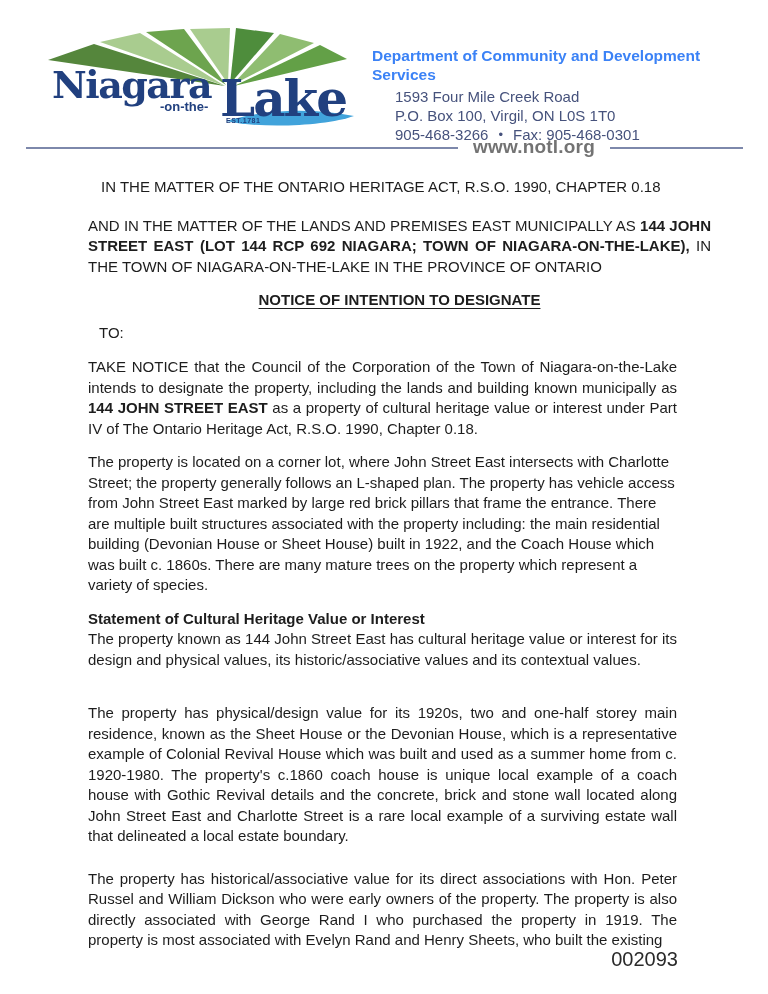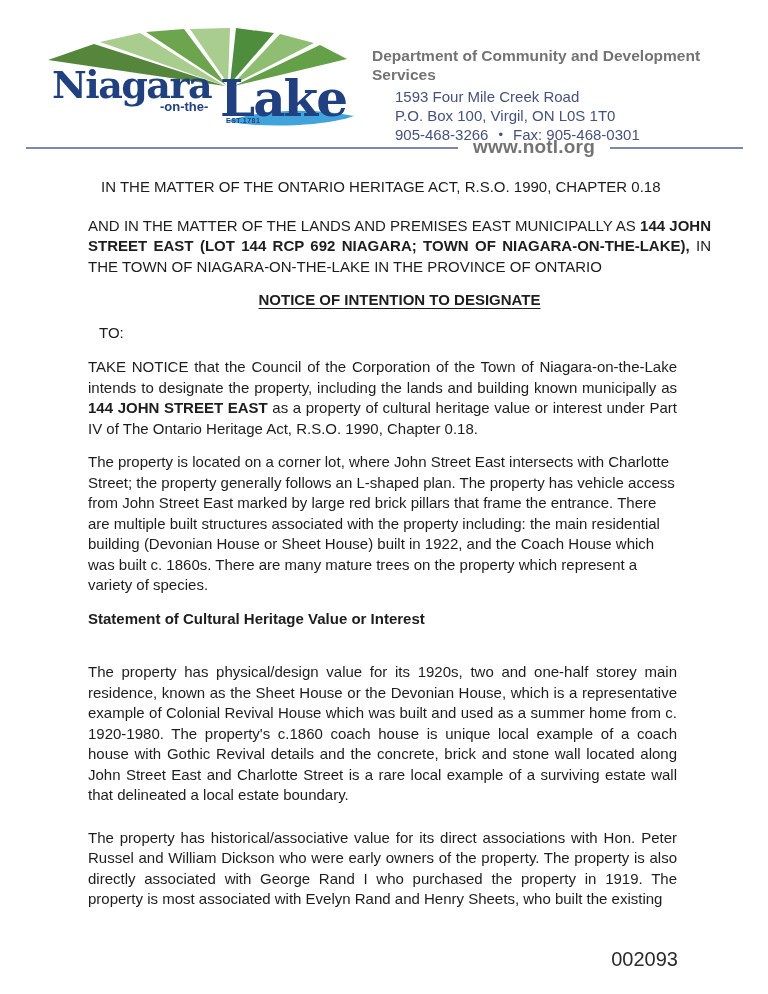--- a/index.html
+++ b/index.html
@@ -4,21 +4,21 @@
 <style>
   html,body{margin:0;padding:0;background:#e9e9e9;}
   .page{
     position:relative;width:768px;height:994px;margin:0 auto;background:#ffffff;
     font-family:"Liberation Sans","DejaVu Sans",sans-serif;color:#1d1d1d;overflow:hidden;
   }
   
   .letterhead{position:relative;height:162px;}
   .logo{position:absolute;left:40px;top:28px;width:322px;height:112px;}
   .dept{position:absolute;left:372px;top:46px;line-height:19px;}
-  .dept .dept-title{font-weight:bold;color:#737373;font-size:15.5px;margin-bottom:3px;}
+  .dept .dept-title{font-weight:bold;color:#3b82f6;font-size:15.5px;margin-bottom:3px;}
   .dept .dept-line{color:#46527c;font-size:15px;margin-left:23px;}
   .dept .dot{display:inline-block;margin:0 10px;color:#46527c;font-size:13px;vertical-align:1px;}
   .rule-left{position:absolute;left:26px;top:147px;width:432px;height:2px;background:#7d88ab;}
   .rule-right{position:absolute;left:610px;top:147px;width:133px;height:2px;background:#7d88ab;}
   .site{position:absolute;left:462px;top:136px;width:144px;text-align:center;
         font-weight:bold;font-size:19px;color:#737373;letter-spacing:.2px;}
   
   main{padding:15px 0 0 88px;font-size:15px;line-height:20.5px;}
   main p{margin:0 0 13px 0;}
   .wide{width:623px;}
@@ -92,20 +92,21 @@
     </div>
 
     <p class="narrow justify"><span>TAKE NOTICE that the Council of the Corporation of the Town of Niagara-on-the-Lake intends to designate the property, including the lands and building known municipally as </span><b>144 JOHN STREET EAST</b><span> as a property of cultural heritage value or interest under Part IV of The Ontario Heritage Act, R.S.O. 1990, Chapter 0.18.</span></p>
 
     <section class="narrow">
       <p class="narrow align-left">The property is located on a corner lot, where John Street East intersects with Charlotte Street; the property generally follows an L-shaped plan. The property has vehicle access from John Street East marked by large red brick pillars that frame the entrance. There are multiple built structures associated with the property including: the main residential building (Devonian House or Sheet House) built in 1922, and the Coach House which was built c. 1860s. There are many mature trees on the property which represent a variety of species.</p>
     </section>
 
     <section class="narrow">
       <h4 class="sec-heading">Statement of Cultural Heritage Value or Interest</h4>
+      <p class="narrow justify mb-lg">The property known as 144 John Street East has cultural heritage value or interest for its design and physical values, its historic/associative values and its contextual values.</p>
       <p class="narrow justify mb-xl">The property has physical/design value for its 1920s, two and one-half storey main residence, known as the Sheet House or the Devonian House, which is a representative example of Colonial Revival House which was built and used as a summer home from c. 1920-1980. The property's c.1860 coach house is unique local example of a coach house with Gothic Revival details and the concrete, brick and stone wall located along John Street East and Charlotte Street is a rare local example of a surviving estate wall that delineated a local estate boundary.</p>
       <p class="narrow justify">The property has historical/associative value for its direct associations with Hon. Peter Russel and William Dickson who were early owners of the property. The property is also directly associated with George Rand I who purchased the property in 1919. The property is most associated with Evelyn Rand and Henry Sheets, who built the existing</p>
     </section>
 
   </main>
 
   <div class="page-num">002093</div>
 
 </div>
 

